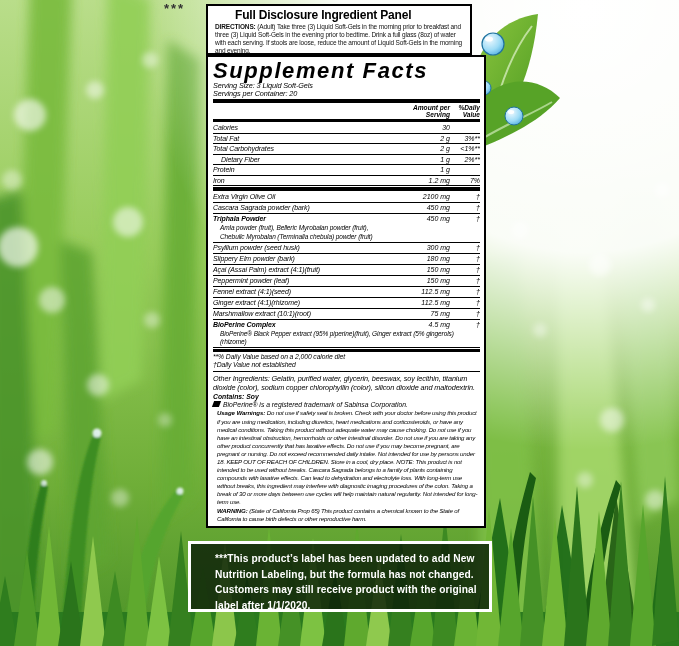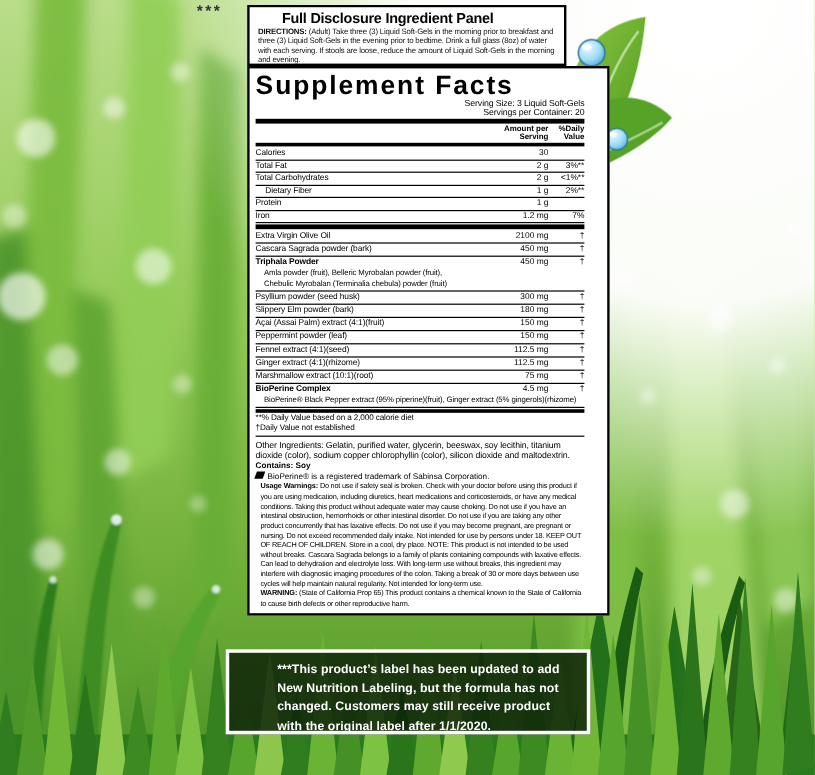--- a/index.html
+++ b/index.html
@@ -10,24 +10,24 @@
   svg.leaf{position:absolute;left:466px;top:12px;}
 
   .stars{position:absolute;left:164px;top:1px;font-size:13px;font-weight:bold;
          letter-spacing:2px;color:#333;}
 
   .dirbox{position:absolute;left:206px;top:4px;width:266px;height:51px;box-sizing:border-box;
           background:#fff;border:2px solid #000;padding:2px 7px 2px 7px;overflow:hidden;}
   .dirbox h1{margin:0 0 1px 0;font-size:12px;font-weight:bold;letter-spacing:-.2px;padding-left:20px;}
   .dirbox p{margin:0;font-size:6.5px;line-height:8px;letter-spacing:-.15px;color:#111;}
 
-  .factsbox{position:absolute;left:206px;top:55px;width:302px;box-sizing:border-box;
-            background:#fff;border:2px solid #000;padding:2px 19px 3px 5px;}
+  .factsbox{position:absolute;left:206px;top:55px;width:280px;box-sizing:border-box;
+            background:#fff;border:2px solid #000;padding:2px 4px 3px 5px;font-style:italic;}
   .sf-title{margin:0;font-size:22px;font-weight:bold;letter-spacing:1.6px;line-height:23px;}
-  .sf-serving{font-size:7.3px;line-height:8px;letter-spacing:-.1px;text-align:right;}
+  .sf-serving{font-size:7.3px;line-height:8px;letter-spacing:-.1px;}
   .bar{height:3.5px;background:#000;margin:1px 0;}
   .thin{border-top:1px solid #000;margin:2px 0 1px 0;}
   .row{display:flex;align-items:flex-end;font-size:7px;line-height:10.5px;}
   .nrow{border-bottom:1px solid #000;line-height:9.5px;}
   .nm{flex:1;letter-spacing:-.1px;}
   .ind{padding-left:8px;}
   .bold{font-weight:bold;}
   .amt{width:60px;text-align:right;white-space:nowrap;}
   .dv{width:30px;text-align:right;white-space:nowrap;}
   .hdr-row{display:flex;align-items:flex-end;}
@@ -41,21 +41,21 @@
   .tm{margin:1px 0;font-size:6.8px;}
   .tm-icon{display:inline-block;width:7px;height:6px;background:#000;
            transform:skewX(-20deg);margin-right:3px;}
   .nopres{margin:1px 0 5px 0;font-size:8.2px;font-weight:bold;}
   .warn{margin:0 1px 0 4px;font-size:6.1px;line-height:8.1px;letter-spacing:-.18px;}
   .warn b{letter-spacing:-.1px;}
 
   .updatebox{position:absolute;left:188px;top:541px;width:304px;height:71px;box-sizing:border-box;
              background:rgba(10,28,8,.8);border:3px solid #fff;color:#fff;
              font-weight:bold;font-size:10.2px;line-height:15.5px;letter-spacing:.1px;
-             padding:7px 8px 0 40px;}
+             padding:7px 8px 0 24px;}
 </style>
 </head>
 <body>
 
 <div class="scene">
 
   <svg class="bg" width="679" height="646" viewBox="0 0 679 646">
     <defs>
       <radialGradient id="wt" gradientUnits="userSpaceOnUse" cx="585" cy="10" r="440">
         <stop offset="0" stop-color="#ffffff"></stop>

